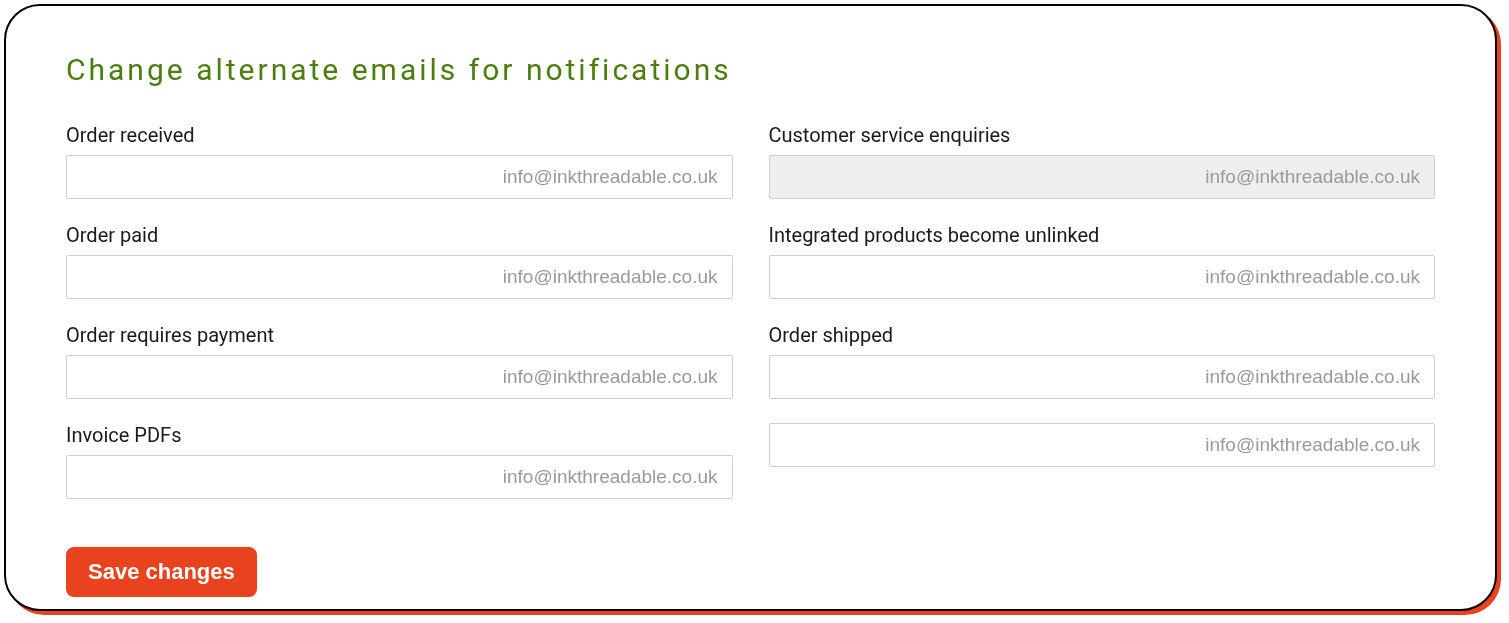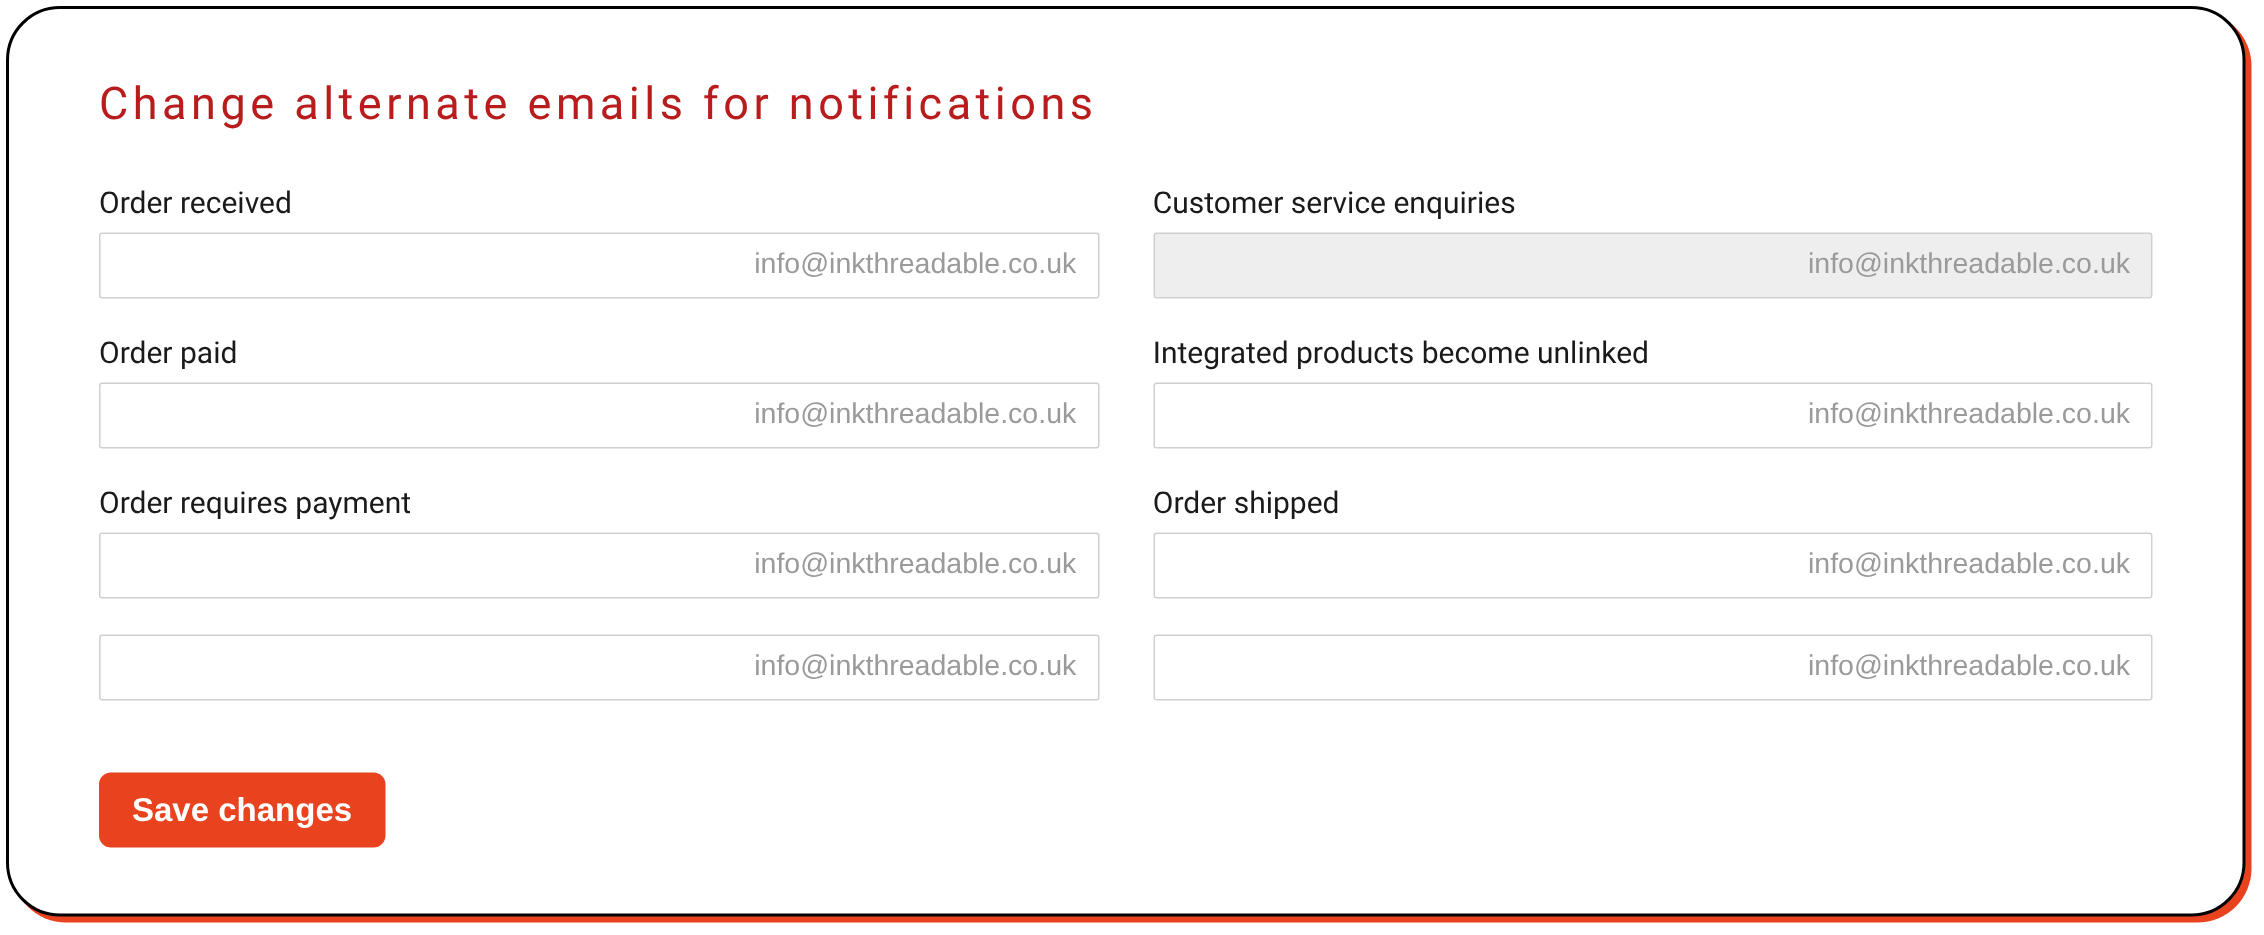--- a/index.html
+++ b/index.html
@@ -26,21 +26,21 @@
       border: 2px solid #000000;
       border-radius: 36px;
       padding: 46px 60px 60px 60px;
       position: relative;
       top: -4px;
       left: -4px;
       height: 607px;
       width: 100%;
     }
     .page-title {
-      color: #b91c1c;
+      color: #4d7c0f;
       font-size: 30px;
       font-weight: 400;
       letter-spacing: 3px;
       margin-bottom: 36px;
     }
     .form-grid {
       display: grid;
       grid-template-columns: 1fr 1fr;
       column-gap: 36px;
       row-gap: 24px;
@@ -129,20 +129,21 @@
         <label class="field-label">Order requires payment</label>
         <input type="text" class="field-input" placeholder="info@inkthreadable.co.uk" style="">
       </div>
 
       <div class="form-field right-col">
         <label class="field-label">Order shipped</label>
         <input type="text" class="field-input" placeholder="info@inkthreadable.co.uk" style="">
       </div>
 
       <div class="form-field left-col">
+        <label class="field-label">Invoice PDFs</label>
         <input type="text" class="field-input" placeholder="info@inkthreadable.co.uk" style="">
       </div>
 
       <div class="form-field right-col">
         <input type="text" class="field-input" placeholder="info@inkthreadable.co.uk" style="">
       </div>
 
       <div class="button-row">
         <button class="save-button">Save changes</button>
       </div>

